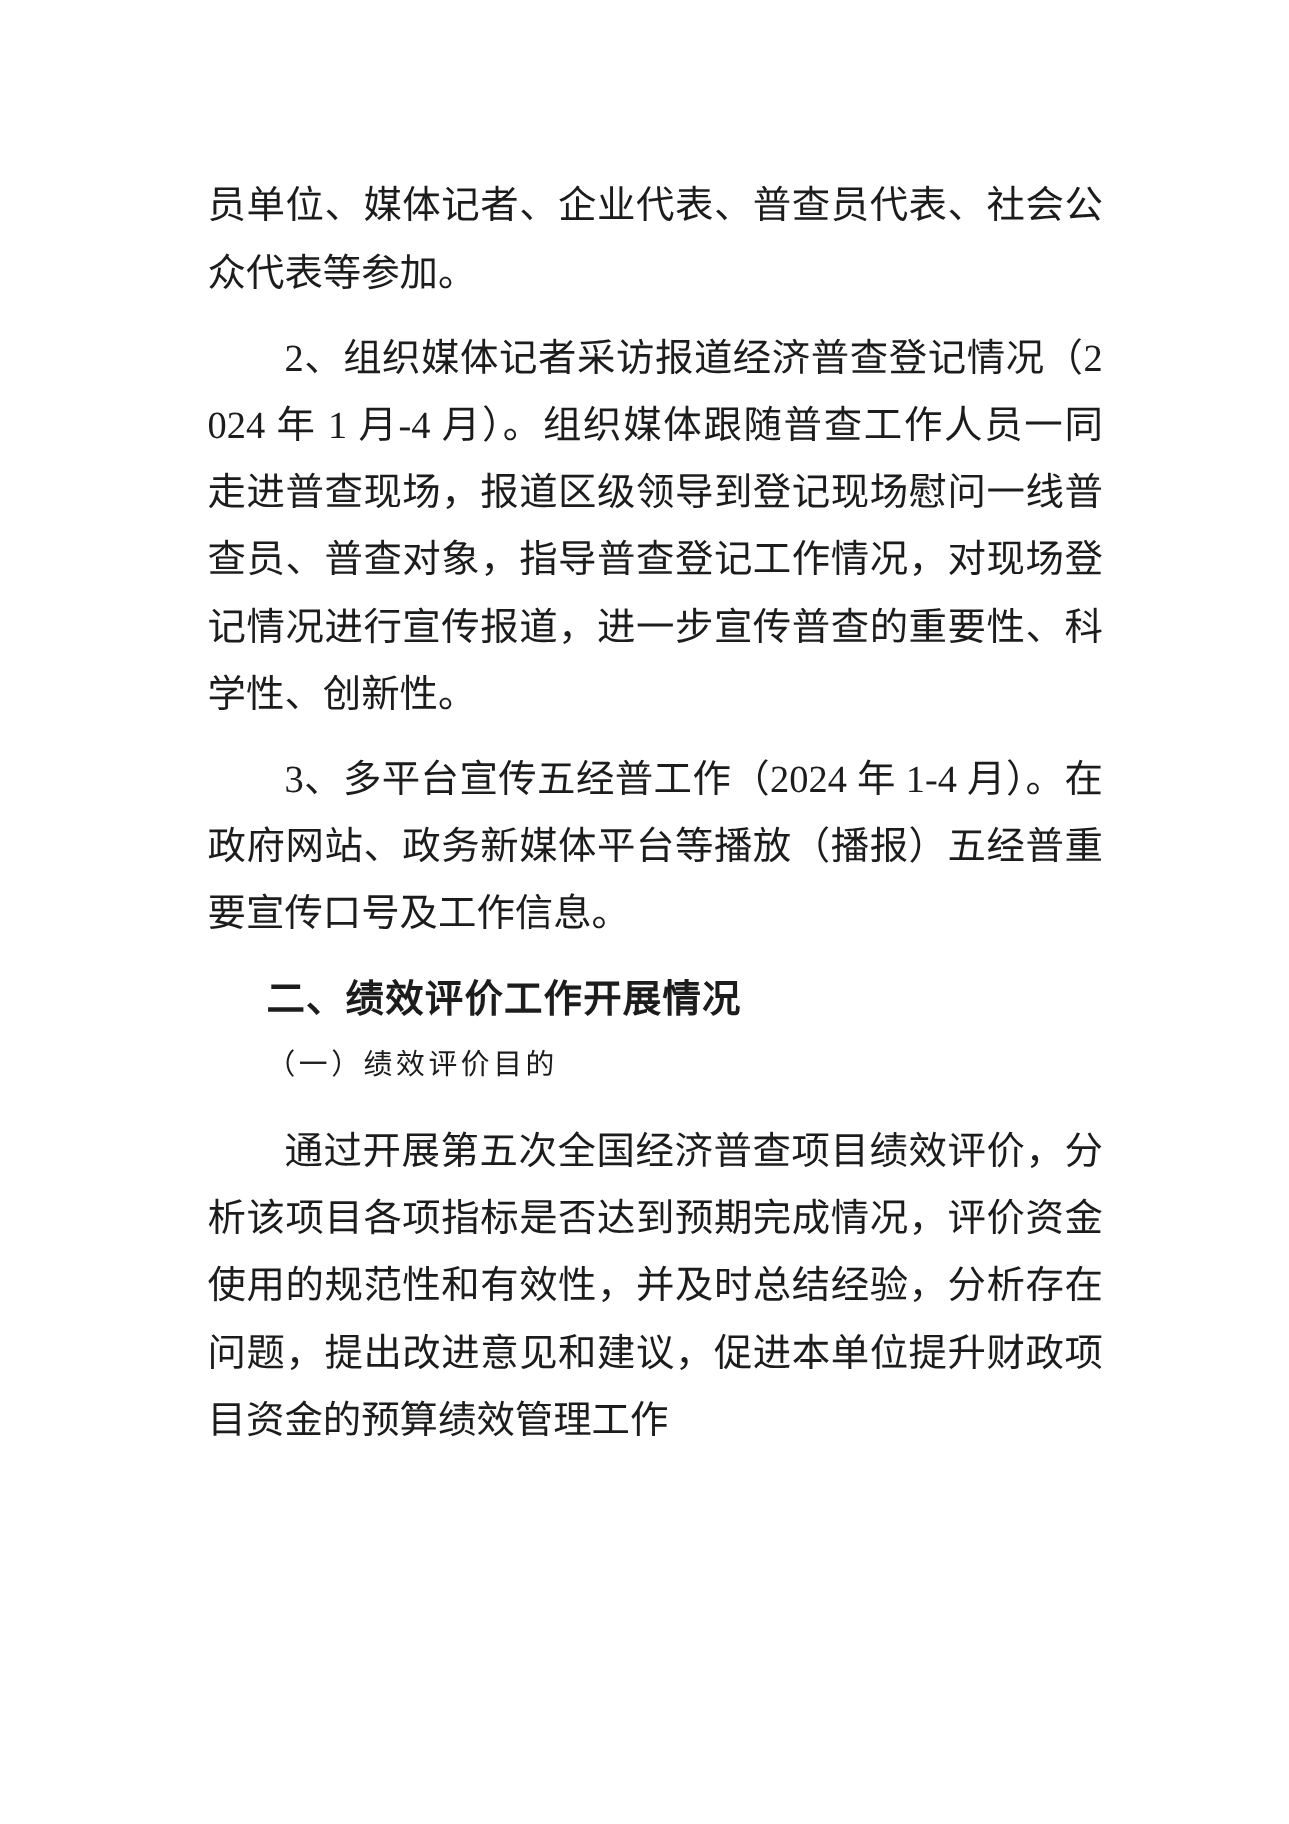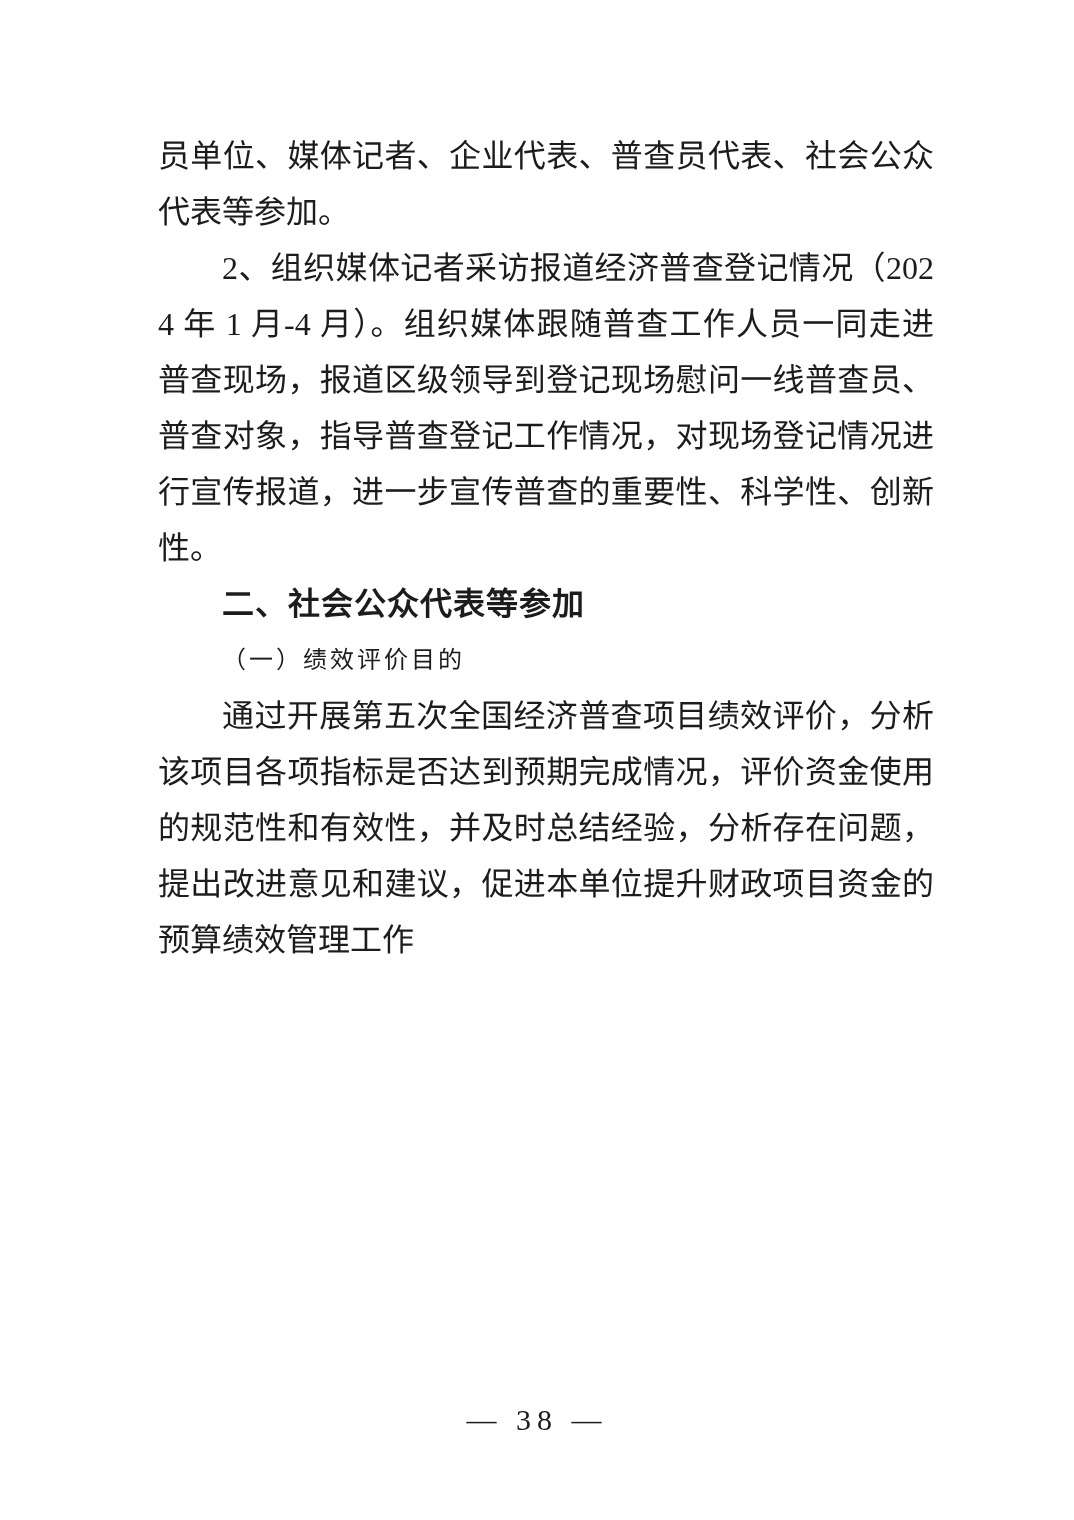--- a/index.html
+++ b/index.html
@@ -17,21 +17,21 @@
     overflow: hidden;
     box-sizing: border-box;
   }
   .content {
     position: absolute;
     left: 158px;
     top: 128px;
     width: 776px;
   }
   .para {
-    margin: 0;
+    margin: 15px;
     font-size: 32px;
     line-height: 56px;
     text-align: justify;
     text-justify: inter-character;
     text-indent: 64px;
     font-weight: normal;
     word-break: break-all;
   }
   .para.no-indent {
     text-indent: 0;
@@ -67,20 +67,18 @@
     color: #1c1c1c;
   }
 </style>
 </head>
 <body>
 
 <div class="page">
   <div class="content">
     <p class="para no-indent">员单位、媒体记者、企业代表、普查员代表、社会公众代表等参加。</p>
     <p class="para">2、组织媒体记者采访报道经济普查登记情况（2024 年 1 月-4 月）。组织媒体跟随普查工作人员一同走进普查现场，报道区级领导到登记现场慰问一线普查员、普查对象，指导普查登记工作情况，对现场登记情况进行宣传报道，进一步宣传普查的重要性、科学性、创新性。</p>
-    <h2 class="section-heading">二、社会公众代表等参加</h2>
+    <p class="para">3、多平台宣传五经普工作（2024 年 1-4 月）。在政府网站、政务新媒体平台等播放（播报）五经普重要宣传口号及工作信息。</p>
+    <h2 class="section-heading">二、绩效评价工作开展情况</h2>
     <h3 class="subsection-heading">（一）绩效评价目的</h3>
     <p class="para">通过开展第五次全国经济普查项目绩效评价，分析该项目各项指标是否达到预期完成情况，评价资金使用的规范性和有效性，并及时总结经验，分析存在问题，提出改进意见和建议，促进本单位提升财政项目资金的预算绩效管理工作</p>
-  </div>
-  <div class="footer">
-    <span class="page-number">— 38 —</span>
   </div>
 </div>
 
 </body></html>

